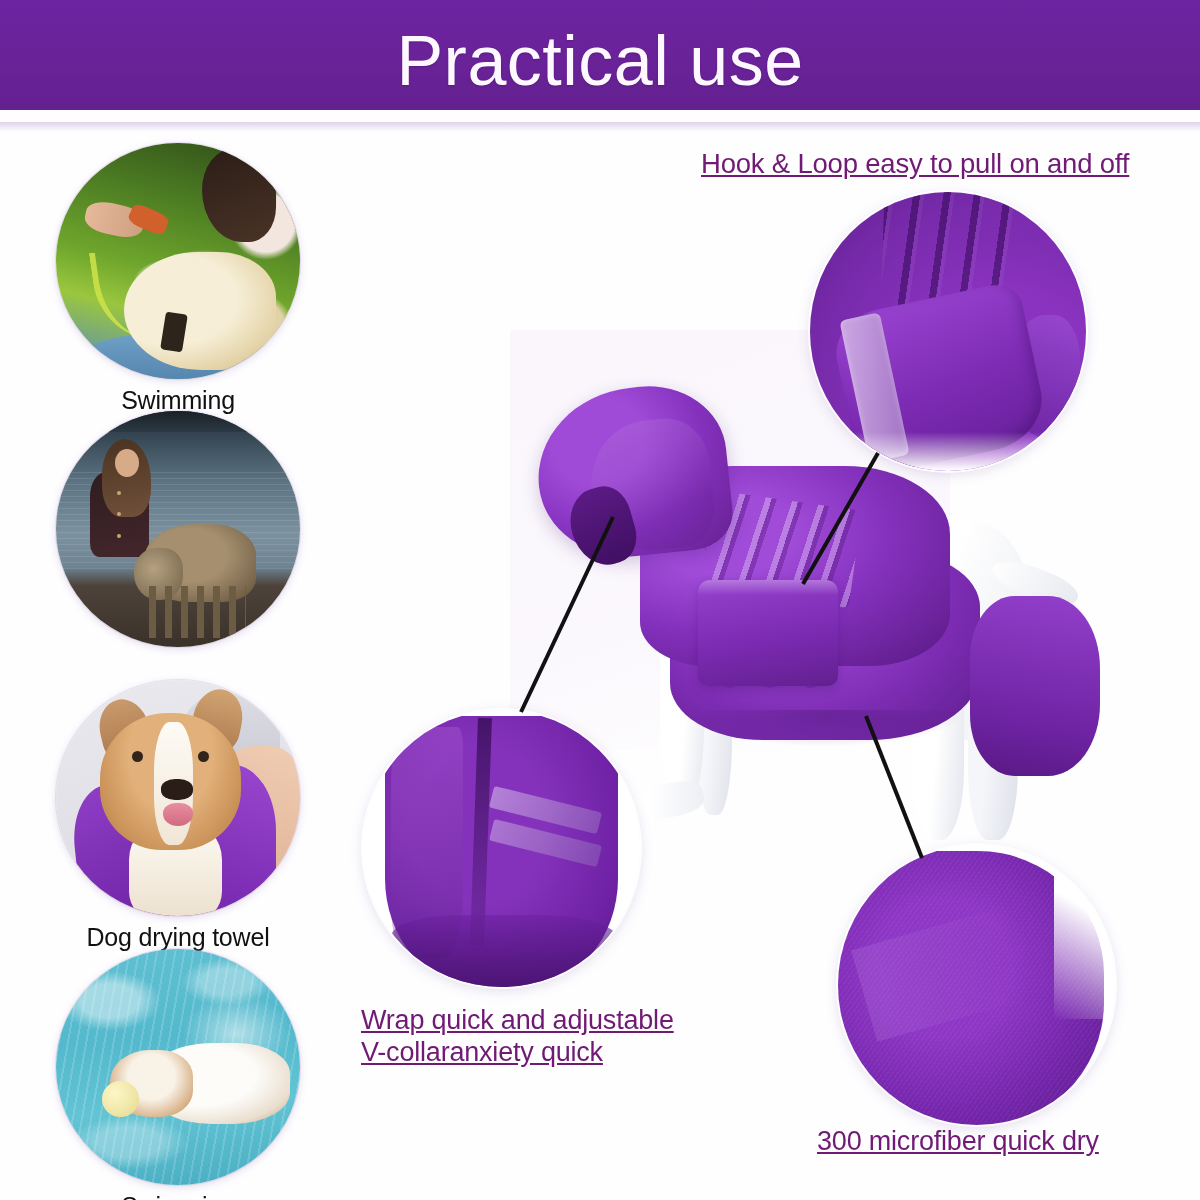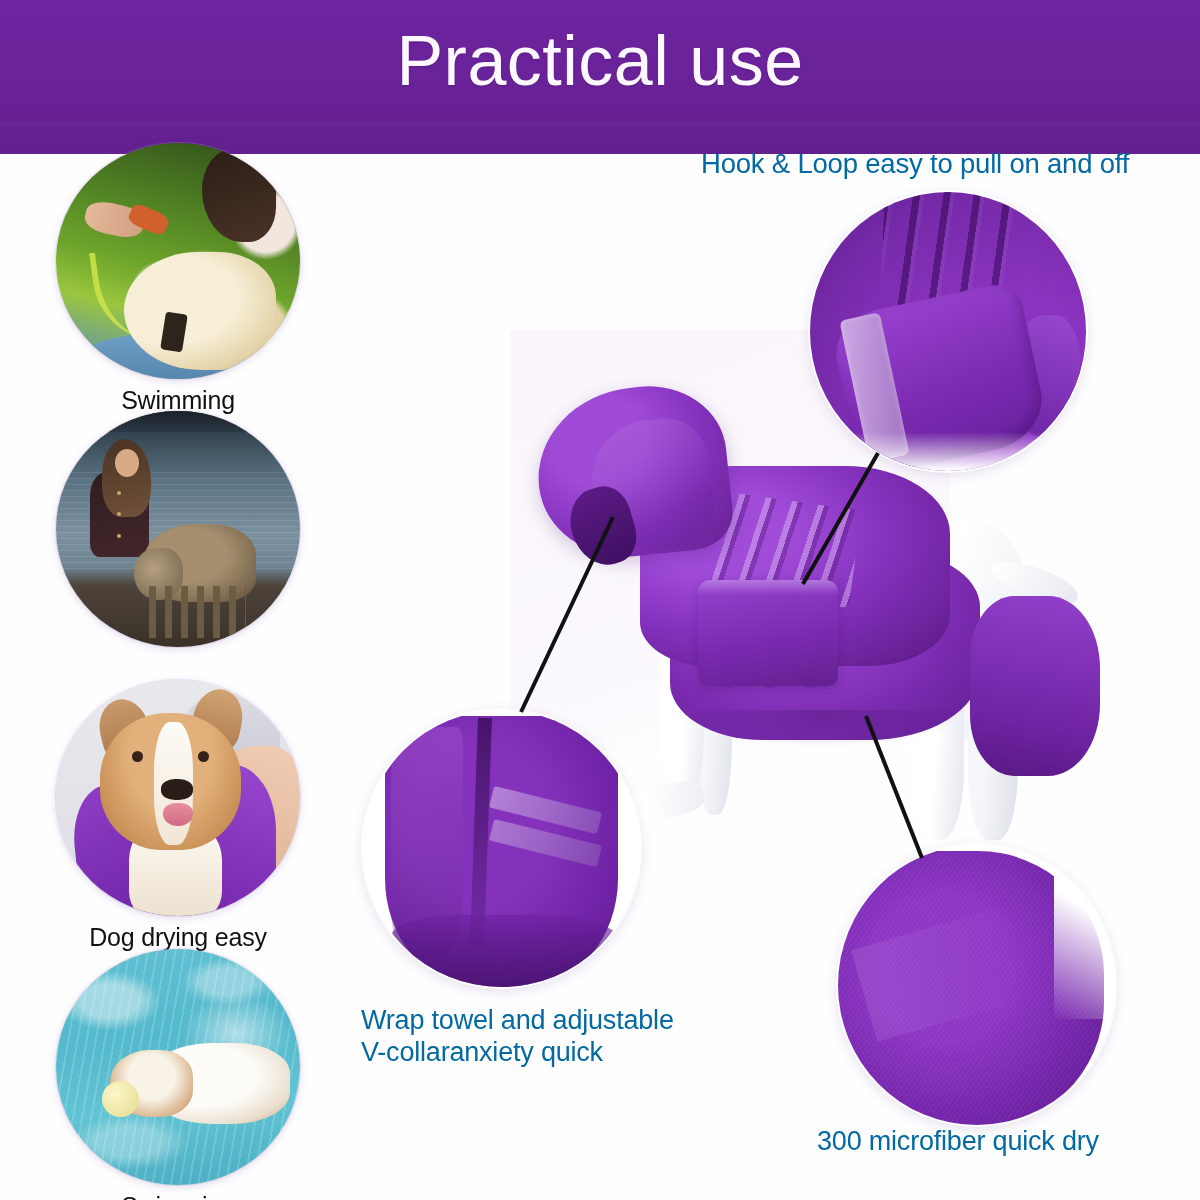--- a/index.html
+++ b/index.html
@@ -6,21 +6,21 @@
   html, body {
     width: 1200px; height: 1200px;
     background: #ffffff;
     font-family: "Liberation Sans", sans-serif;
     overflow: hidden;
   }
   #page { position: relative; width: 1200px; height: 1200px; background: #fefeff; overflow: hidden; }
 
   
   #banner {
-    position: absolute; left: 0; top: 0; width: 1200px; height: 154px;
+    position: absolute; left: 0; top: 0; width: 1200px; height: 110px;
     background: linear-gradient(180deg, #6d24a0 0%, #6a2299 55%, #63208f 100%);
   }
   #banner-title {
     position: absolute; left: 0; top: 0; width: 100%; height: 122px;
     display: flex; align-items: center; justify-content: center;
     color: #fdf8ff; font-size: 70px; font-weight: 400; letter-spacing: 0.5px;
     text-shadow: 0 1px 2px rgba(40,0,60,.25);
   }
   #banner-fade {
     position:absolute; left:0; top:122px; width:1200px; height:10px;
@@ -268,21 +268,21 @@
     background: radial-gradient(circle at 16% 0, #7c2cb2 0 12px, rgba(0,0,0,0) 12px),
                 radial-gradient(circle at 50% 0, #7c2cb2 0 12px, rgba(0,0,0,0) 12px),
                 radial-gradient(circle at 84% 0, #7c2cb2 0 12px, rgba(0,0,0,0) 12px); }
   .robe-hem-shadow { position:absolute; left: 170px; top: 330px; width: 270px; height: 36px;
     background: radial-gradient(ellipse at 50% 10%, rgba(70,20,108,.35), rgba(255,255,255,0) 72%); }
 
   
   #leaders { position: absolute; left:0; top:0; width:1200px; height:1200px; pointer-events:none; }
 
   
-  .callout { position: absolute; color: #0369a1; font-size: 27px; line-height: 1.17; letter-spacing: -0.2px; }
+  .callout { position: absolute; color: #701a75; font-size: 27px; line-height: 1.17; letter-spacing: -0.2px; text-decoration: underline; }
   #c-hook  { left: 701px; top: 148px; font-size: 27.5px; white-space: nowrap; }
   #c-vest  { left: 361px; top: 1005px; width: 400px; }
   #c-fiber { left: 817px; top: 1126px; white-space: nowrap; }
 </style>
 </head>
 <body>
 
 <div id="page">
 
   <div id="banner">
@@ -336,21 +336,21 @@
         <div class="ear-r"></div>
         <div class="chest"></div>
         <div class="head"></div>
         <div class="blaze"></div>
         <div class="eye" style="left:31%"></div>
         <div class="eye" style="left:58%"></div>
         <div class="nose"></div>
         <div class="tongue"></div>
       </div>
     </div>
-    <div class="uc-label">Dog drying easy</div>
+    <div class="uc-label">Dog drying towel</div>
   </div>
 
   <div class="usecase" id="uc3">
     <div class="uc-circle">
       <div class="ph-swim">
         <div class="foam"></div>
         <div class="wake"></div>
         <div class="body"></div>
         <div class="head"></div>
         <div class="ball"></div>
@@ -417,19 +417,19 @@
 
   <svg id="leaders" viewBox="0 0 1200 1200">
     <line x1="878" y1="453" x2="803" y2="584" stroke="#111111" stroke-width="4"></line>
     <line x1="613" y1="517" x2="521" y2="712" stroke="#111111" stroke-width="4"></line>
     <line x1="866" y1="716" x2="922" y2="858" stroke="#111111" stroke-width="4"></line>
   </svg>
 
   <div class="callout" id="c-hook">Hook &amp; Loop easy to pull on and off</div>
 
   <div class="callout" id="c-vest">
-    <div>Wrap towel and adjustable</div>
+    <div>Wrap quick and adjustable</div>
     <div>V-collaranxiety quick</div>
   </div>
 
   <div class="callout" id="c-fiber">300 microfiber quick dry</div>
 
 </div>
 
 </body></html>

